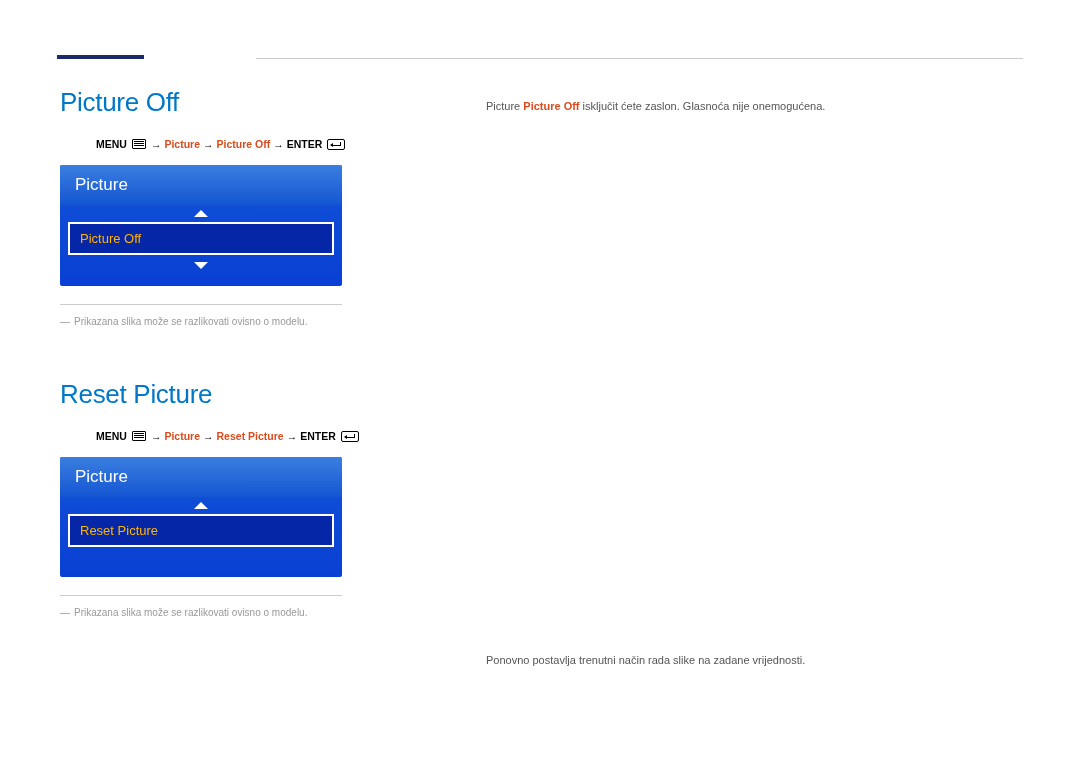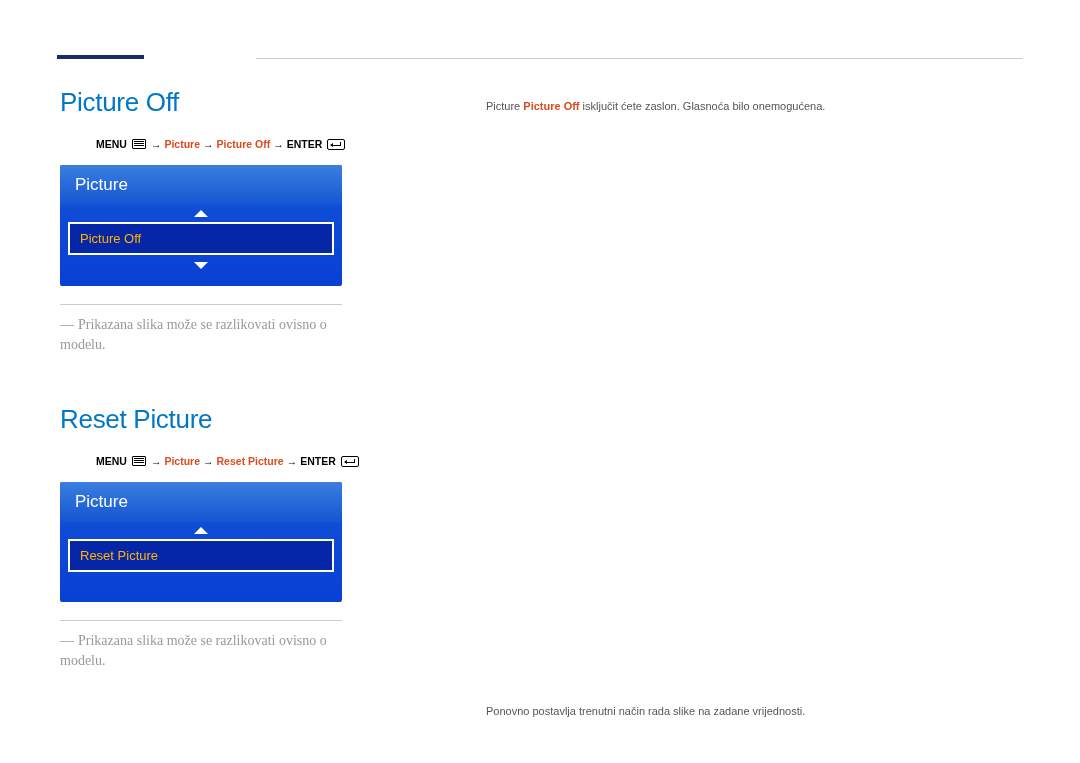--- a/index.html
+++ b/index.html
@@ -161,26 +161,25 @@
     font-size: 13px;
   }
   .ui-bottom-space { height: 14px; }
   .footnote-divider {
     width: 282px;
     height: 1px;
     background: #ccc;
     margin-bottom: 10px;
   }
   .footnote {
-    font-size: 14px;
+    font-size: 10px;
     color: #999;
     width: 282px;
     line-height: 1.4;
     margin-bottom: 50px;
-    font-family: Liberation Serif, serif;
   }
   .footnote .dash { margin-right: 4px; }
   .body-text {
     font-size: 11px;
     color: #555;
     line-height: 1.7;
   }
   .body-text .orange-bold { color: #d84c1d; font-weight: 700; }
   .body-text.block2 { margin-top: 18px; }
   .section2 { margin-top: 0; align-items: flex-end; }
@@ -225,21 +224,21 @@
 
     <div class="footnote-divider"></div>
     <div class="footnote">
       <span class="dash">―</span><span>Prikazana slika može se razlikovati ovisno o modelu.</span>
     </div>
 
   </div>
 
   <div class="right-col">
     <p class="body-text">
-      <span>Picture </span><span class="orange-bold">Picture Off</span><span> isključit ćete zaslon. Glasnoća bilo onemogućena.</span>
+      <span>Picture </span><span class="orange-bold">Picture Off</span><span> isključit ćete zaslon. Glasnoća nije onemogućena.</span>
     </p>
   </div>
 </div>
 
 <div class="main-flex section2">
   <div class="left-col">
     <h2 class="section-heading">Reset Picture</h2>
 
     <div class="breadcrumb">
       <span>MENU</span>

